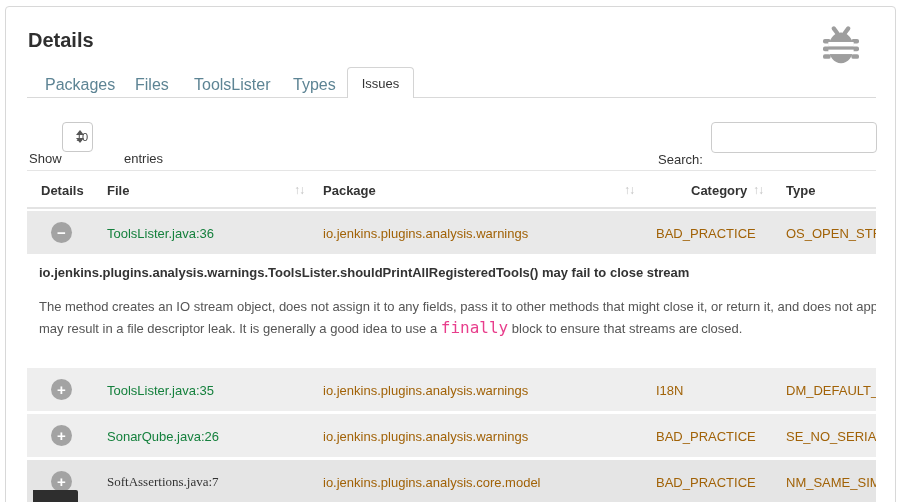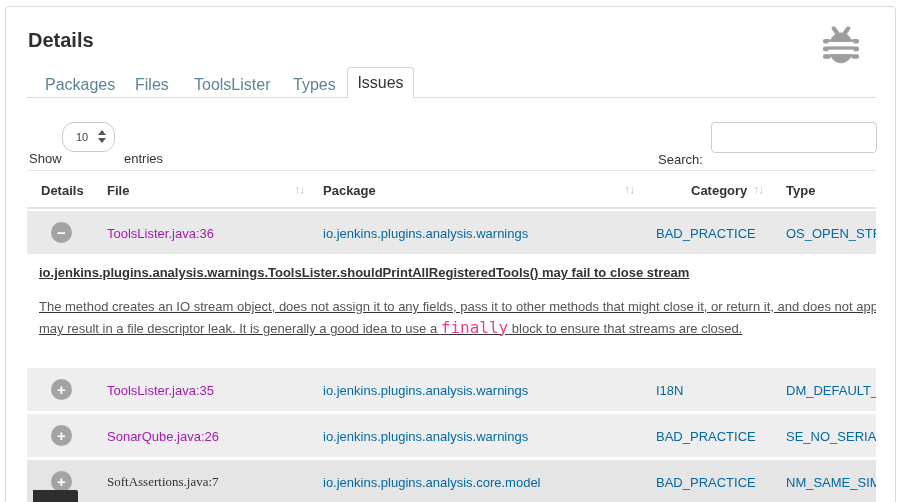--- a/index.html
+++ b/index.html
@@ -15,26 +15,26 @@
   .bug-icon { position: absolute; left: 812px; top: 16px; width: 46px; height: 46px; }
 
   
   .tab-link { position: absolute; top: 69px; font-size: 16px; color: #5d8494;
     text-decoration: none; cursor: pointer; }
   .tabs-underline { position: absolute; left: 21px; top: 90px; width: 849px;
     height: 1px; background: #d9d9d9; }
   .tab-active { position: absolute; left: 341px; top: 60px; width: 67px; height: 31px;
     background: #fff; border: 1px solid #d4d4d4; border-bottom: none;
     border-radius: 4px 4px 0 0; z-index: 2; display: flex; align-items: center;
-    justify-content: center; font-size: 16px; color: #333; cursor: pointer; }
+    justify-content: center; font-size: 13px; color: #333; cursor: pointer; }
 
   
   .lbl { position: absolute; font-size: 13px; color: #333; margin-top: 20px; }
-  .page-size { position: absolute; left: 56px; top: 115px; width: 53px; height: 30px;
-    border: 1px solid #c9c9c9; border-radius: 12px; background: #fff;
+  .page-size { position: absolute; left: 56px; top: 115px; width: 31px; height: 30px;
+    border: 1px solid #c9c9c9; border-radius: 4px; background: #fff;
     display: flex; align-items: center; cursor: pointer; }
   .page-size .val { font-size: 11px; color: #444; margin-left: 13px; }
   .page-size .arrows { position: absolute; right: 8px; top: 7px; display: flex;
     flex-direction: column; align-items: center; }
   .page-size .arrows i { width: 0; height: 0; border-left: 4px solid transparent;
     border-right: 4px solid transparent; }
   .page-size .arrows .up { border-bottom: 5px solid #555; margin-bottom: 3px; }
   .page-size .arrows .dn { border-top: 5px solid #555; }
   .search-input { position: absolute; left: 705px; top: 115px; width: 166px;
     height: 31px; border: 1px solid #ccc; border-radius: 4px; font-size: 13px;
@@ -48,31 +48,31 @@
   .sort-glyph { color: #c3c3c3 !important; font-weight: normal !important;
     font-size: 12px !important; letter-spacing: -1px; }
 
   .trow { position: absolute; left: 21px; width: 849px; height: 43px;
     overflow: hidden; }
   .trow .cell { position: absolute; top: 50%; transform: translateY(-50%);
     font-size: 13px; white-space: nowrap; }
   .row-shade-a { background: #e9e9e9; }
   .row-shade-b { background: #eeeeee; }
   .row-shade-hover { background: #e5e5e5; }
-  .file-link { color: #a21caf; text-decoration: none; cursor: pointer; }
+  .file-link { color: #15803d; text-decoration: none; cursor: pointer; }
   .file-link.dark { color: #333; font-family: Liberation Serif, serif; }
-  .muted-cell { color: #0369a1; text-align: right; }
+  .muted-cell { color: #a16207; text-align: right; }
   .toggle-btn { position: absolute; left: 24px; top: 11px; width: 21px; height: 21px;
     border-radius: 50%; background: #a3a3a3; color: #fff; border: none;
     display: flex; align-items: center; justify-content: center; font-size: 15px;
     font-weight: bold; line-height: 1; cursor: pointer; padding: 0; }
 
   
   .detail-block { position: absolute; left: 33px; top: 258px; width: 837px;
-    overflow: hidden; text-decoration: underline; }
+    overflow: hidden; }
   .detail-title { font-size: 13px; font-weight: bold; color: #333;
     white-space: nowrap; overflow: hidden; }
   .detail-body { margin-top: 16px; font-size: 13px; color: #555; }
   .detail-body .line { white-space: nowrap; overflow: hidden; height: 21px;
     line-height: 21px; }
   .code-token { font-family: "DejaVu Sans Mono", monospace; font-size: 16px;
     color: #e83e8c; }
 
   .status-tooltip { position: absolute; left: 33px; top: 490px; width: 45px;
     height: 12px; background: #2e2e2e; border-radius: 0 2px 0 0; z-index: 5; }

